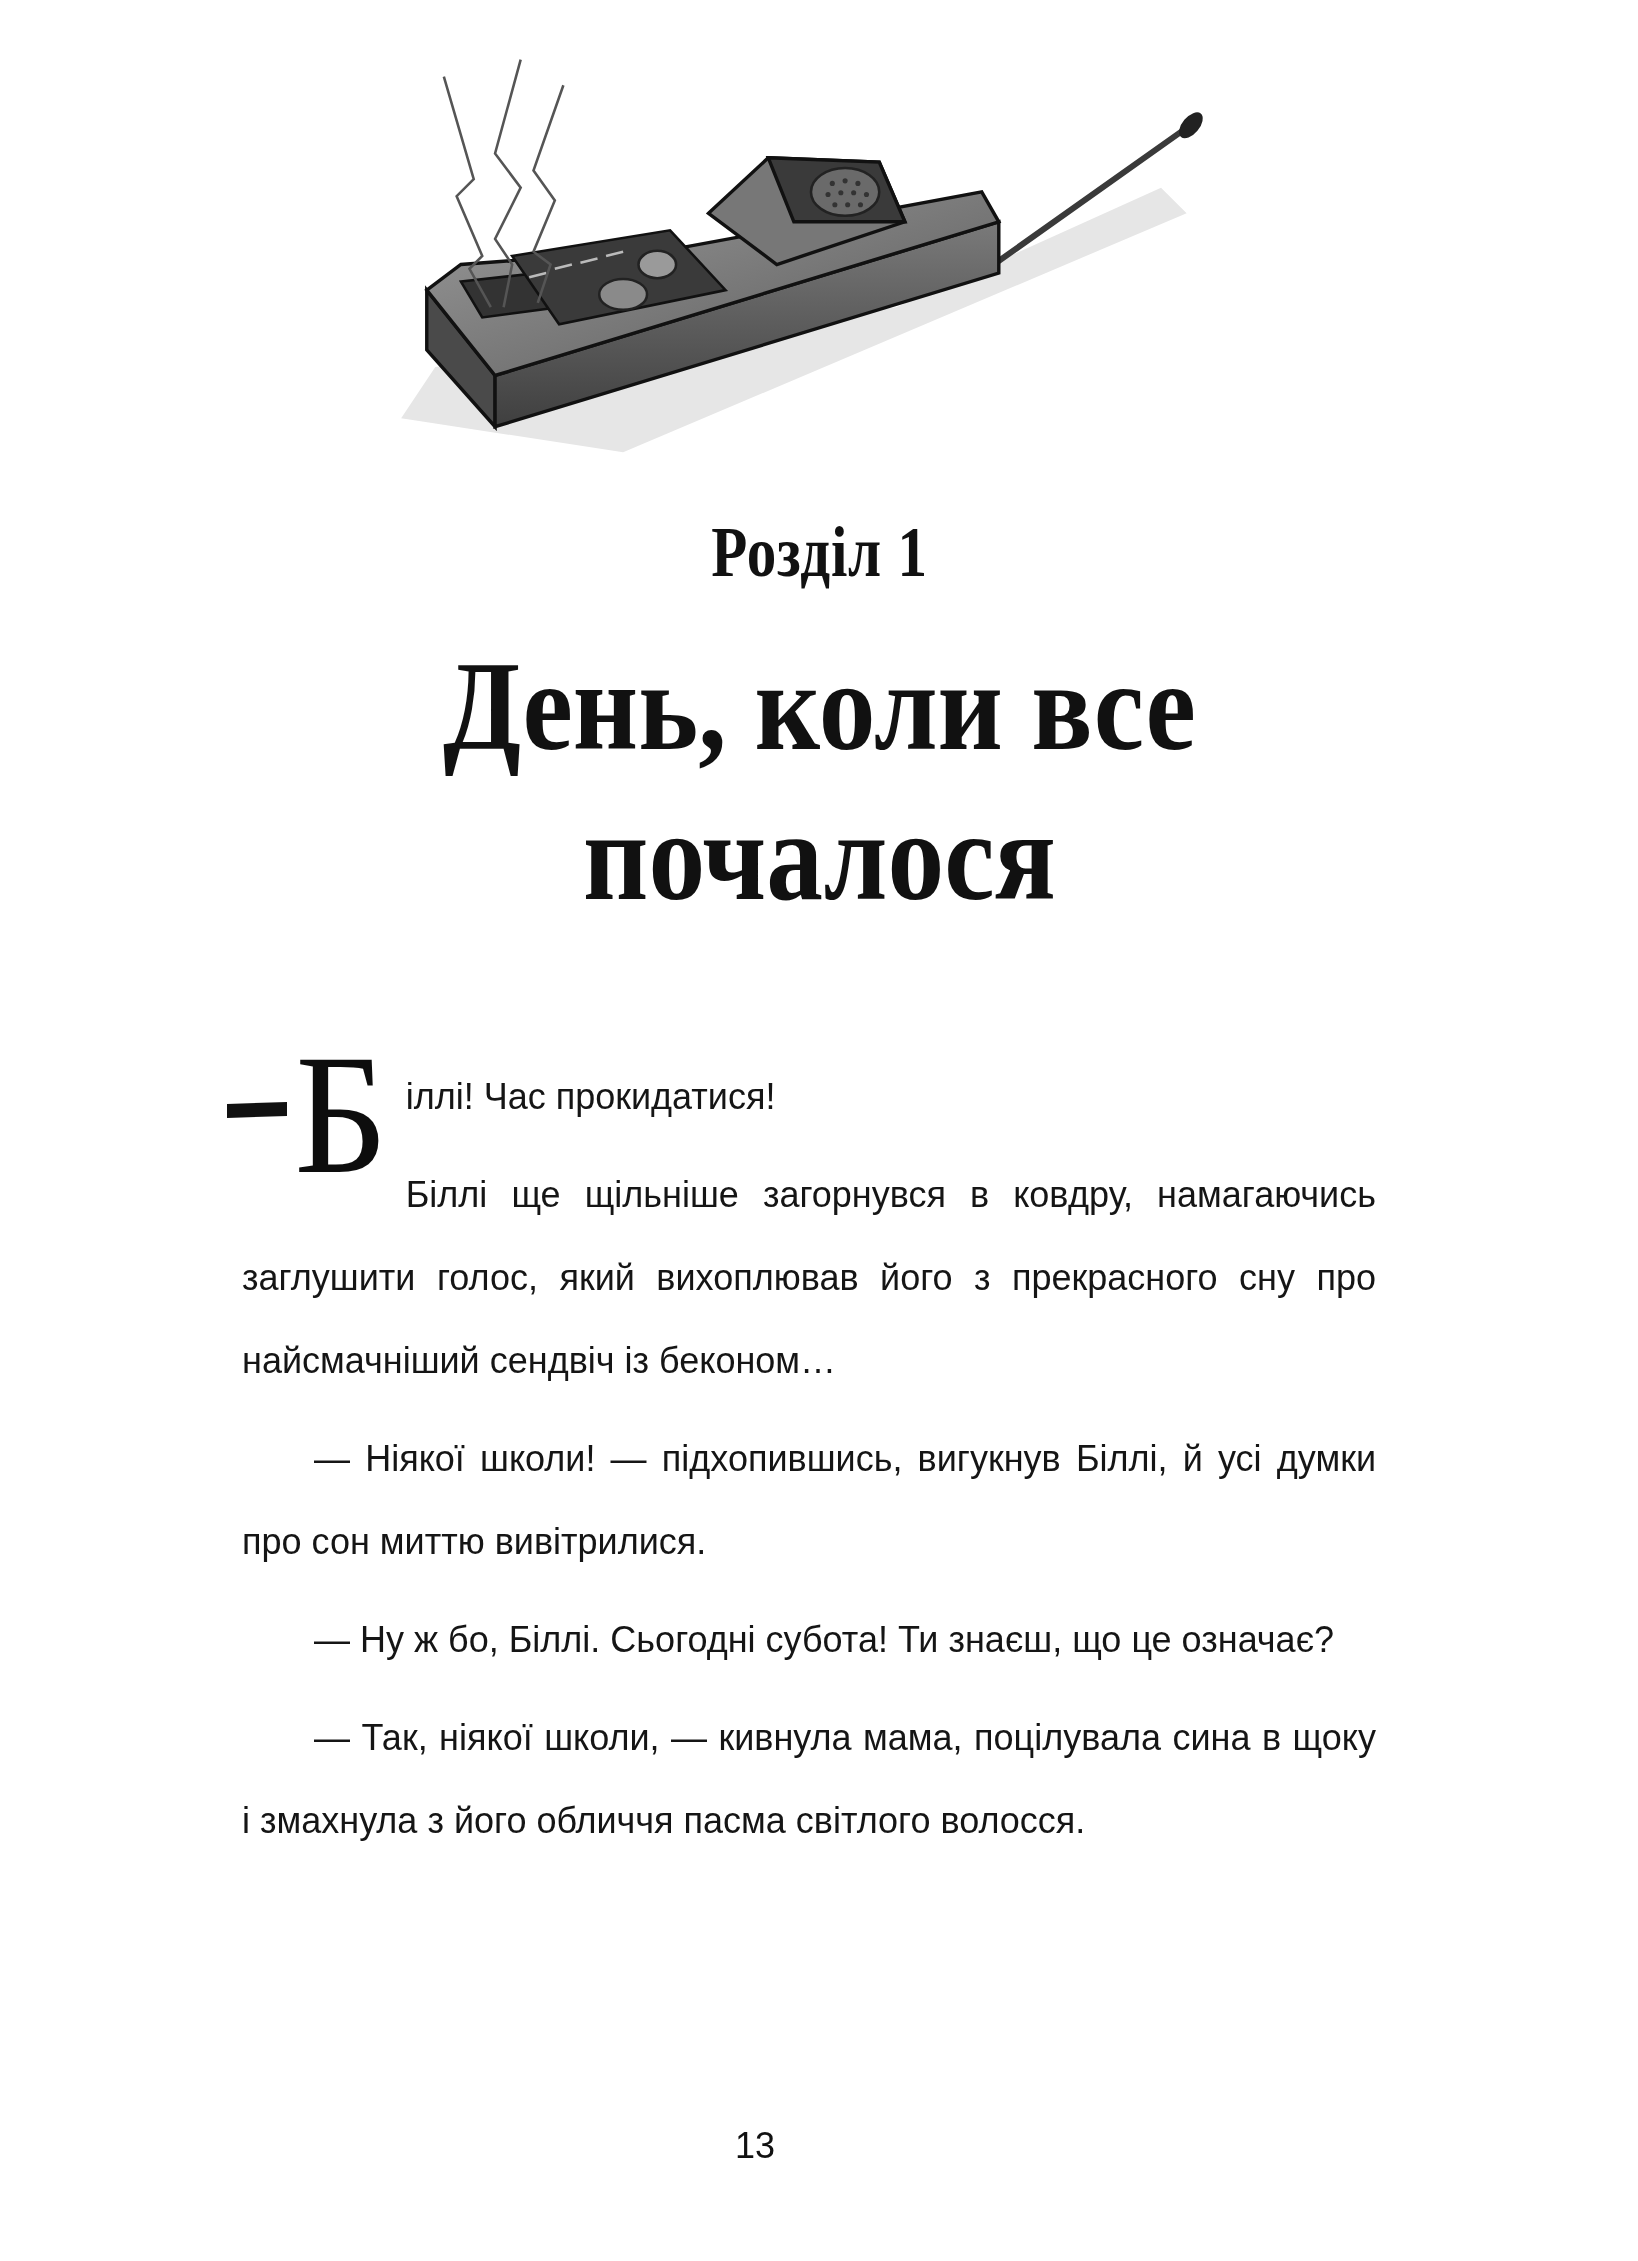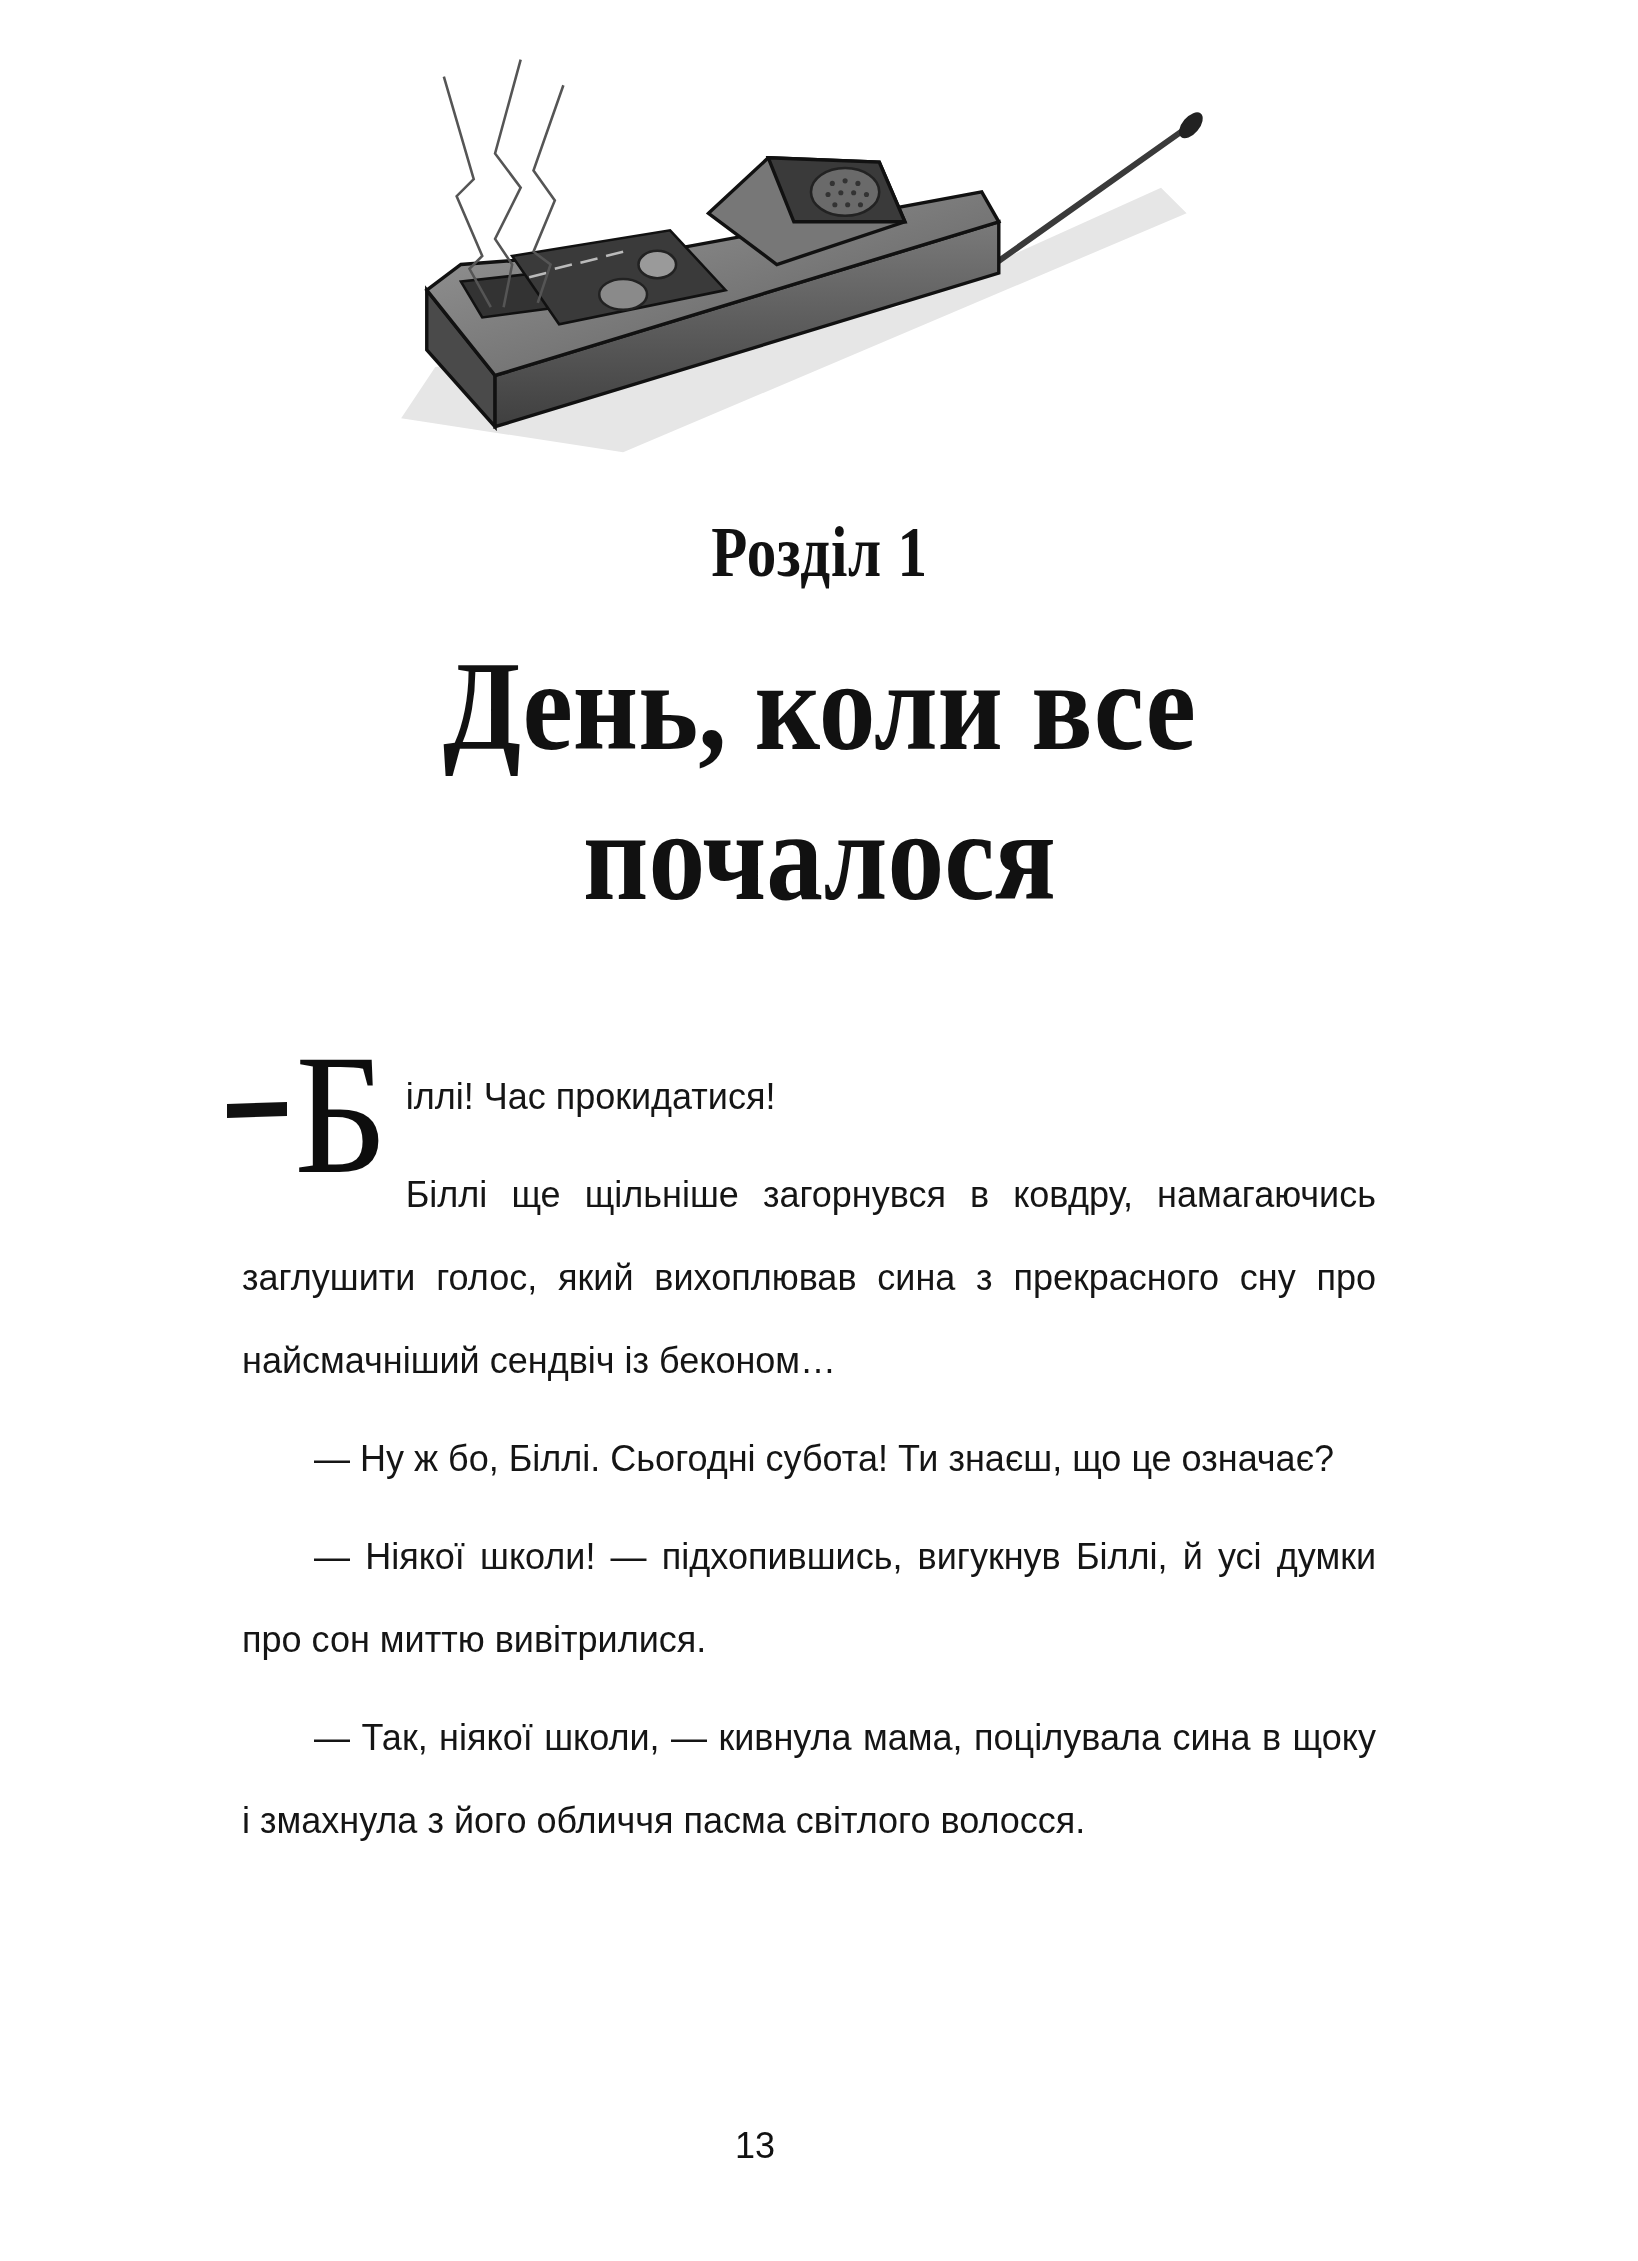--- a/index.html
+++ b/index.html
@@ -172,20 +172,20 @@
   <span>День, коли все</span>
   <span>почалося</span>
 </h1>
 
 <div class="body-text">
   <div class="dropcap-wrap">
     <span class="dropcap-dash"></span>
     <span class="dropcap-letter">Б</span>
   </div>
   <p class="para">іллі! Час прокидатися!</p>
-  <p class="para">Біллі ще щільніше загорнувся в ковдру, нама­гаючись заглушити голос, який вихоплював сина з прекрасного сну про найсмачніший сендвіч із беко­ном…</p>
+  <p class="para">Біллі ще щільніше загорнувся в ковдру, нама­гаючись заглушити голос, який вихоплював його з прекрасного сну про найсмачніший сендвіч із беко­ном…</p>
+  <p class="para indent">— Ніякої школи! — підхопившись, вигукнув Біллі, й усі думки про сон миттю вивітрилися.</p>
   <p class="para indent">— Ну ж бо, Біллі. Сьогодні субота! Ти знаєш, що це означає?</p>
-  <p class="para indent">— Ніякої школи! — підхопившись, вигукнув Біллі, й усі думки про сон миттю вивітрилися.</p>
   <p class="para indent">— Так, ніякої школи, — кивнула мама, поцілувала сина в щоку і змахнула з його обличчя пасма світлого волосся.</p>
 </div>
 
 <div class="page-number">13</div>
 
 
 </body></html>

